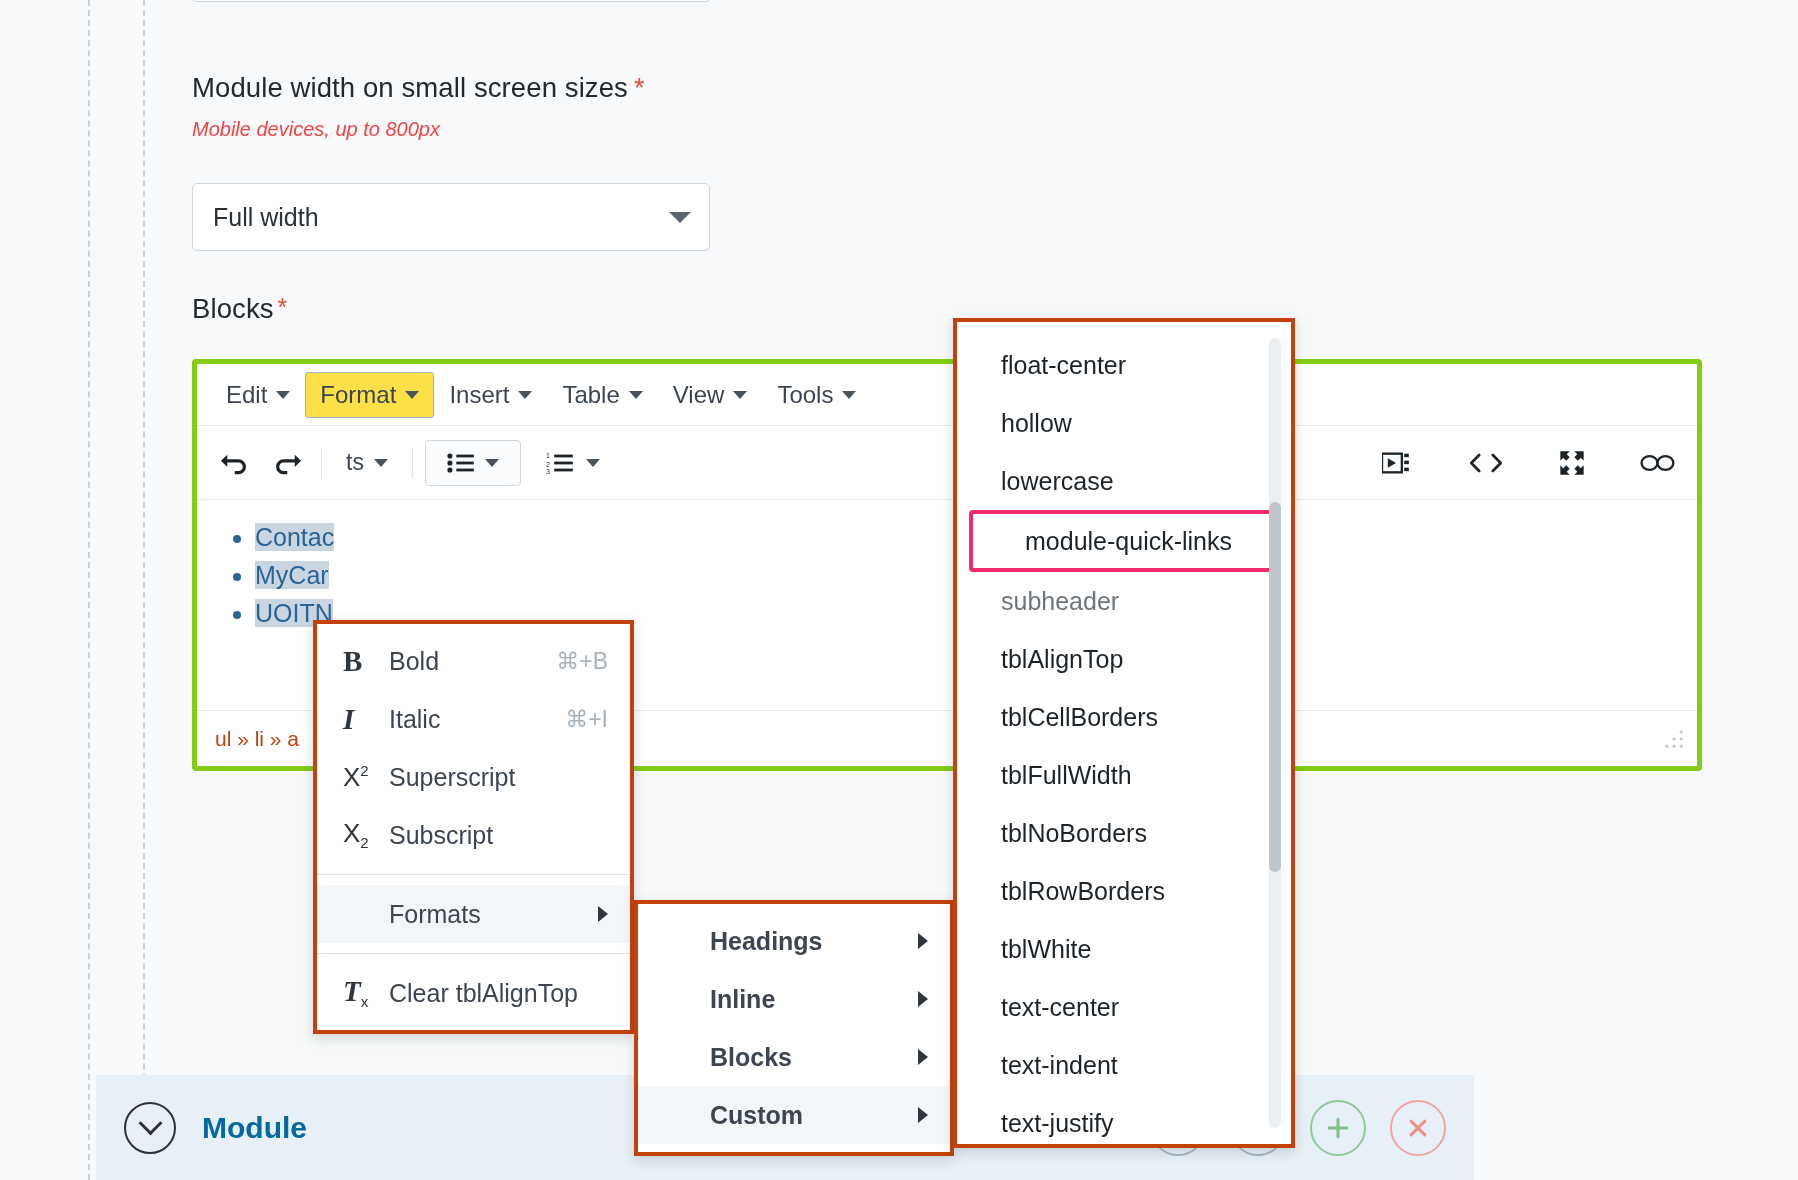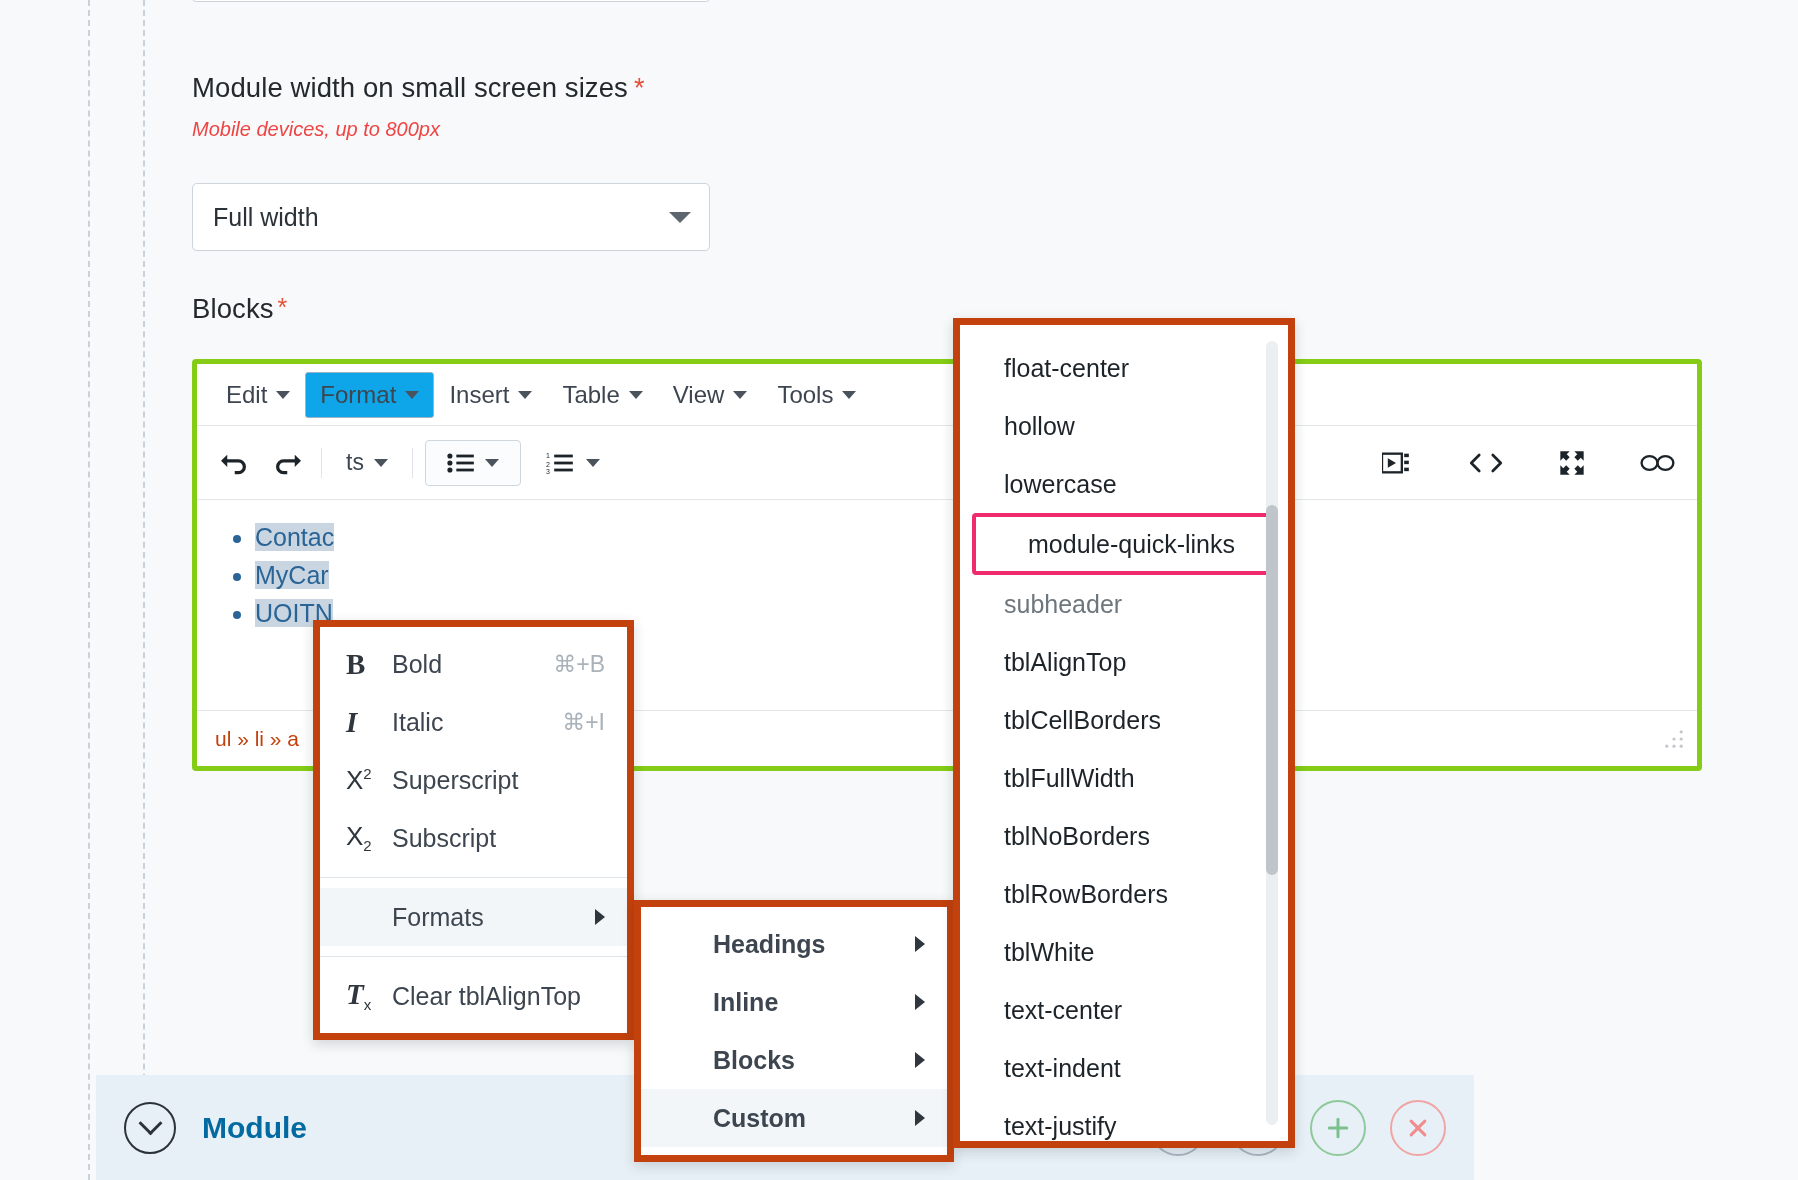--- a/index.html
+++ b/index.html
@@ -76,21 +76,21 @@
   }
   .menubar {
     height: 62px; display: flex; align-items: center; padding-left: 14px;
     border-bottom: 1px solid #e3e7ea;
   }
   .menu-item {
     font-size: 24px; color: #3d4650; padding: 8px 14px;
     display: flex; align-items: center; gap: 9px; border: 1px solid transparent;
     border-radius: 3px;
   }
-  .menu-item.active { border-color: #9cb3c6; background: #0ea5e9; }
+  .menu-item.active { border-color: #9cb3c6; background: #fde047; }
   .mcaret {
     width: 0; height: 0;
     border-left: 7px solid transparent; border-right: 7px solid transparent;
     border-top: 8px solid #4a535c;
   }
 
   .toolbar {
     height: 74px; display: flex; align-items: center; padding: 0 16px;
     border-bottom: 1px solid #e3e7ea; gap: 4px;
   }
@@ -108,21 +108,21 @@
   .statusbar {
     height: 56px; border-top: 1px solid #e3e7ea;
     display: flex; align-items: center; justify-content: space-between;
     padding: 0 14px 0 18px; font-size: 21px; color: #c2410c;
   }
   .resize-grip { width: 18px; height: 18px; opacity: .45; }
 
   
   .menu-pop {
     position: absolute; background: #fff;
-    border: 7px solid #c2410c; box-shadow: 0 4px 12px rgba(20,30,40,.16);
+    border: 4px solid #c2410c; box-shadow: 0 4px 12px rgba(20,30,40,.16);
     padding: 8px 0; z-index: 40;
   }
   .format-menu { left: 313px; top: 620px; width: 321px; }
   .mi {
     display: flex; align-items: center; height: 58px; padding: 0 22px 0 26px;
     font-size: 25px; color: #3d4650; position: relative;
   }
   .mi .ico { width: 46px; font-size: 26px; color: #2f363d; flex: none; }
   .mi .ico b { font-family: "Liberation Serif", serif; font-size: 29px; }
   .mi .ico i { font-family: "Liberation Serif", serif; font-size: 29px; font-weight: 700; }

